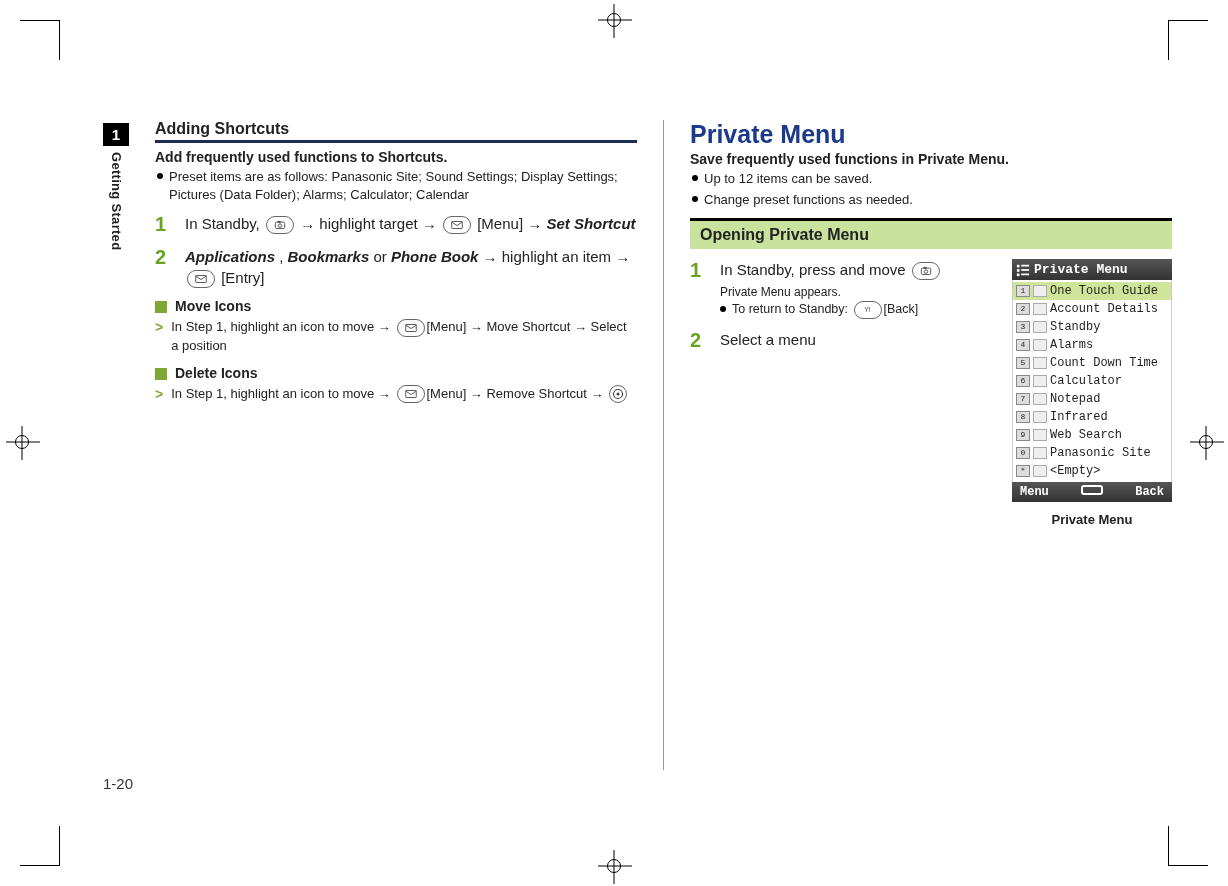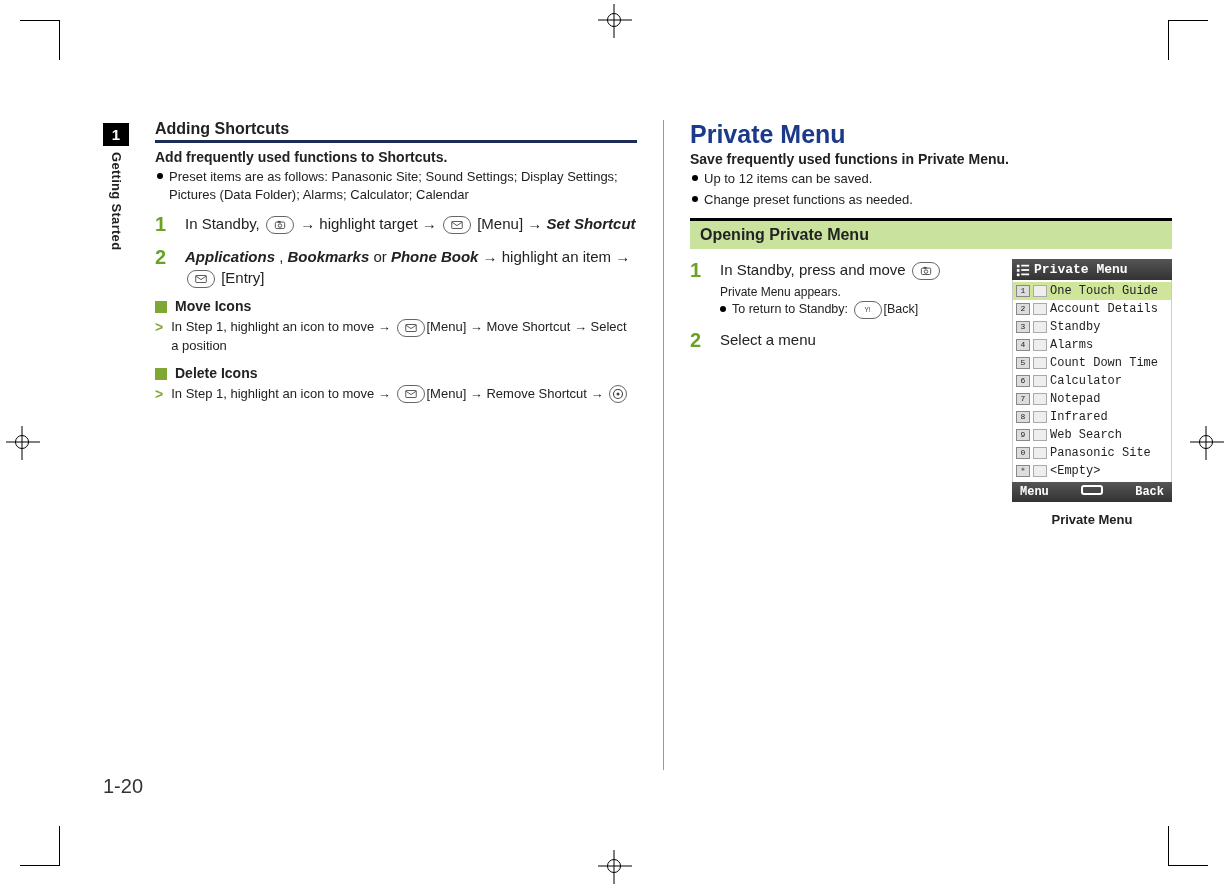--- a/index.html
+++ b/index.html
@@ -32,21 +32,21 @@
     font-size:15px; padding:3px 0;
   }
   .side-tab .chapter-name {
     display:block;
     writing-mode: vertical-rl;
     font-weight:bold; font-size:13px;
     padding:6px 0 6px 6px; letter-spacing:0.3px;
   }
   .page-num {
     position:absolute; left:103px; top:775px;
-    font-size:20px; font-weight:500; color:#333;
+    font-size:15px; font-weight:500; color:#333;
   }
   
   .content {
     position:absolute; top:120px; left:155px; right:56px; height:650px;
     display:flex; gap:26px;
   }
   .col { width:48%; }
   .divider { width:1px; background:#999; align-self:stretch; flex-shrink:0; }
   
   .h-section {

